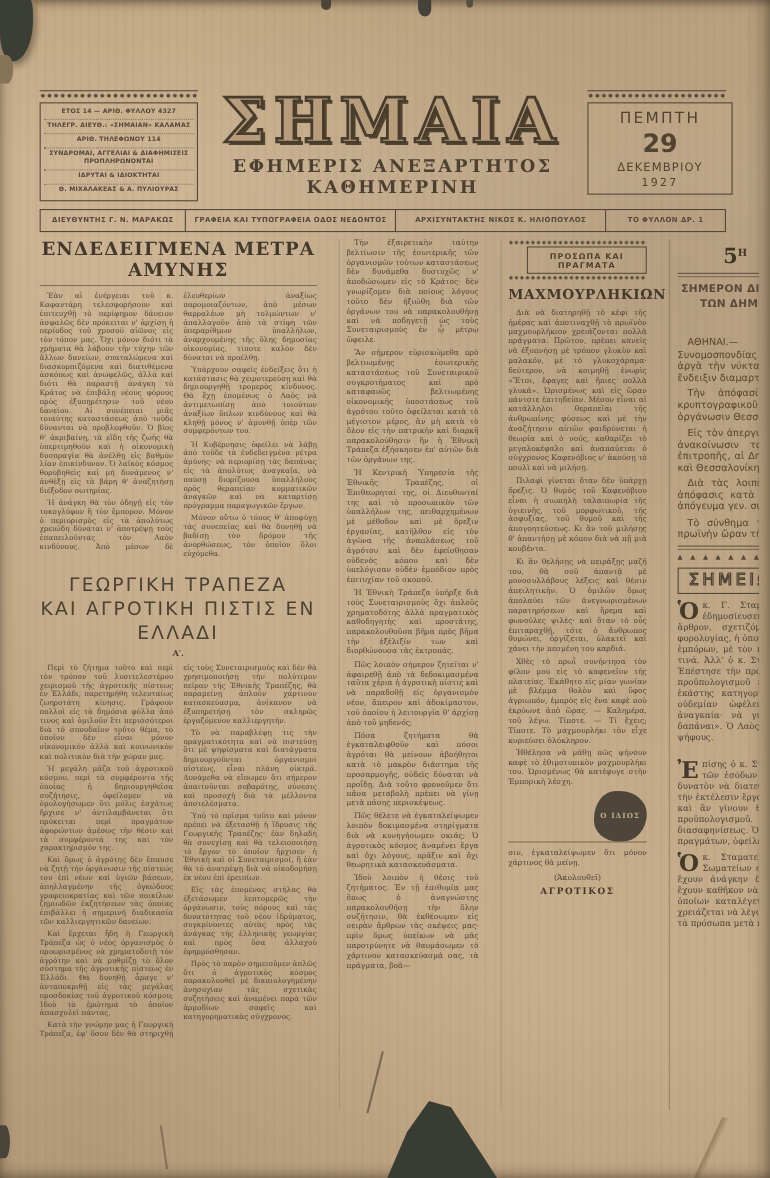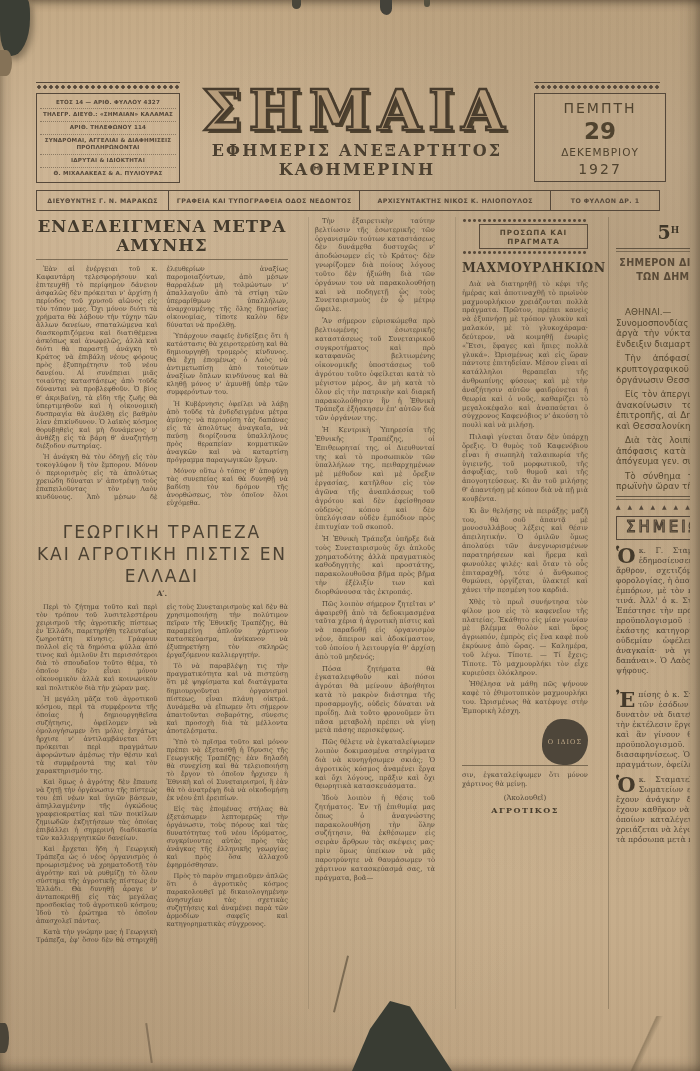--- a/index.html
+++ b/index.html
@@ -58,21 +58,21 @@
     margin-top:2px;
   }
   .sub-row{display:flex;align-items:center;justify-content:center;gap:8px;margin-top:6px;}
   .sub-rule{width:62px;height:2.5px;background:#50432f;}
   .np-sub{font-family:"DejaVu Sans",sans-serif;font-size:24px;letter-spacing:9px;color:#50432f;font-weight:500;}
   .np-tag{font-family:"DejaVu Serif",serif;font-weight:bold;font-size:16px;letter-spacing:2.2px;color:#4c4030;margin-top:4px;}
   .date-box{width:126px;flex:none;text-align:center;font-family:"DejaVu Sans",sans-serif;color:#50432f;padding:6px 2px 4px;}
   .d-weekday{font-size:14px;letter-spacing:2px;font-weight:500;}
   .d-day{font-size:23px;font-weight:bold;margin:2px 0;}
   .d-month{font-size:10.5px;letter-spacing:1px;}
-  .d-year{font-size:14px;letter-spacing:2px;margin-top:3px;}
+  .d-year{font-size:10px;letter-spacing:2px;margin-top:3px;}
   .staff-bar{display:flex;border:1.5px solid #55483a;margin-top:7px;font-family:"DejaVu Sans",sans-serif;}
   .staff-cell{font-size:6.3px;font-weight:bold;letter-spacing:.4px;color:#55483a;
     padding:6px 4px;text-align:center;border-right:1.5px solid #55483a;display:flex;align-items:center;justify-content:center;}
   .staff-cell:last-child{border-right:none;}
   .sc1{width:21%;} .sc2{width:31%;} .sc3{width:31%;} .sc4{width:17%;}
   
   .content{position:absolute;top:217px;left:36px;right:10px;bottom:62px;display:flex;gap:20px;overflow:hidden;}
   .colA{width:252px;flex:none;}
   .colB{width:120px;flex:none;border-left:1px solid rgba(74,64,48,.18);padding-left:6px;}
   .colC{width:126px;flex:none;border-left:1px solid rgba(74,64,48,.18);padding-left:6px;}
@@ -84,21 +84,21 @@
   .body2col{column-count:2;column-gap:9px;}
   .h-agri{font-family:"DejaVu Sans",sans-serif;font-weight:400;font-size:17px;letter-spacing:2px;
     text-align:center;color:#4c4233;line-height:1.3;margin:14px 0 2px;}
   .part-label{text-align:center;font-size:7.5px;font-weight:bold;margin:2px 0 5px;color:#4d4336;}
   .kicker-box{border:1.2px solid #5a4c3c;text-align:center;font-size:7.2px;font-weight:bold;
     letter-spacing:1px;padding:2.5px 2px;color:#50432f;font-family:"DejaVu Sans",sans-serif;margin-left:17px;}
   .mini-chain{height:5px;margin:1px 0;
     background-image:radial-gradient(circle at 2.5px 2.5px, #5a4c3c 1.2px, rgba(0,0,0,0) 1.7px);
     background-size:5px 5px;}
   .h-persons{font-size:12.5px;font-weight:bold;text-align:center;letter-spacing:.5px;color:#443a2b;margin:5px 0 5px;}
-  .sig-own{float:right;background:#4e463a;color:#bfa988;font-size:6.5px;font-weight:normal;
+  .sig-own{float:right;background:#4e463a;color:#bfa988;font-size:6.5px;font-weight:bold;
     padding:19px 6px;border-radius:45% 55% 50% 50%/60% 50% 60% 45%;letter-spacing:1px;}
   .col-rule{clear:both;border:none;border-top:1.2px solid rgba(74,62,45,.6);margin:6px 0 5px;}
   .continued{text-align:center;font-size:7px;margin:6px 0 2px;color:#4d4336;}
   .sig-agro{text-align:center;font-size:8px;font-weight:bold;letter-spacing:1.5px;color:#443a2b;margin-top:3px;}
   
   .ed-line{text-align:center;color:#3f3628;white-space:nowrap;margin-top:2px;}
   .ed-num{font-size:19px;font-weight:bold;}
   .ed-sup{font-size:9px;font-weight:bold;vertical-align:super;}
   .ed-word{font-size:21px;font-weight:bold;letter-spacing:5px;margin-left:6px;}
   .dbl-rule{border:none;border-top:1px solid rgba(63,54,40,.7);border-bottom:1px solid rgba(63,54,40,.5);height:2px;margin:4px 0;}

